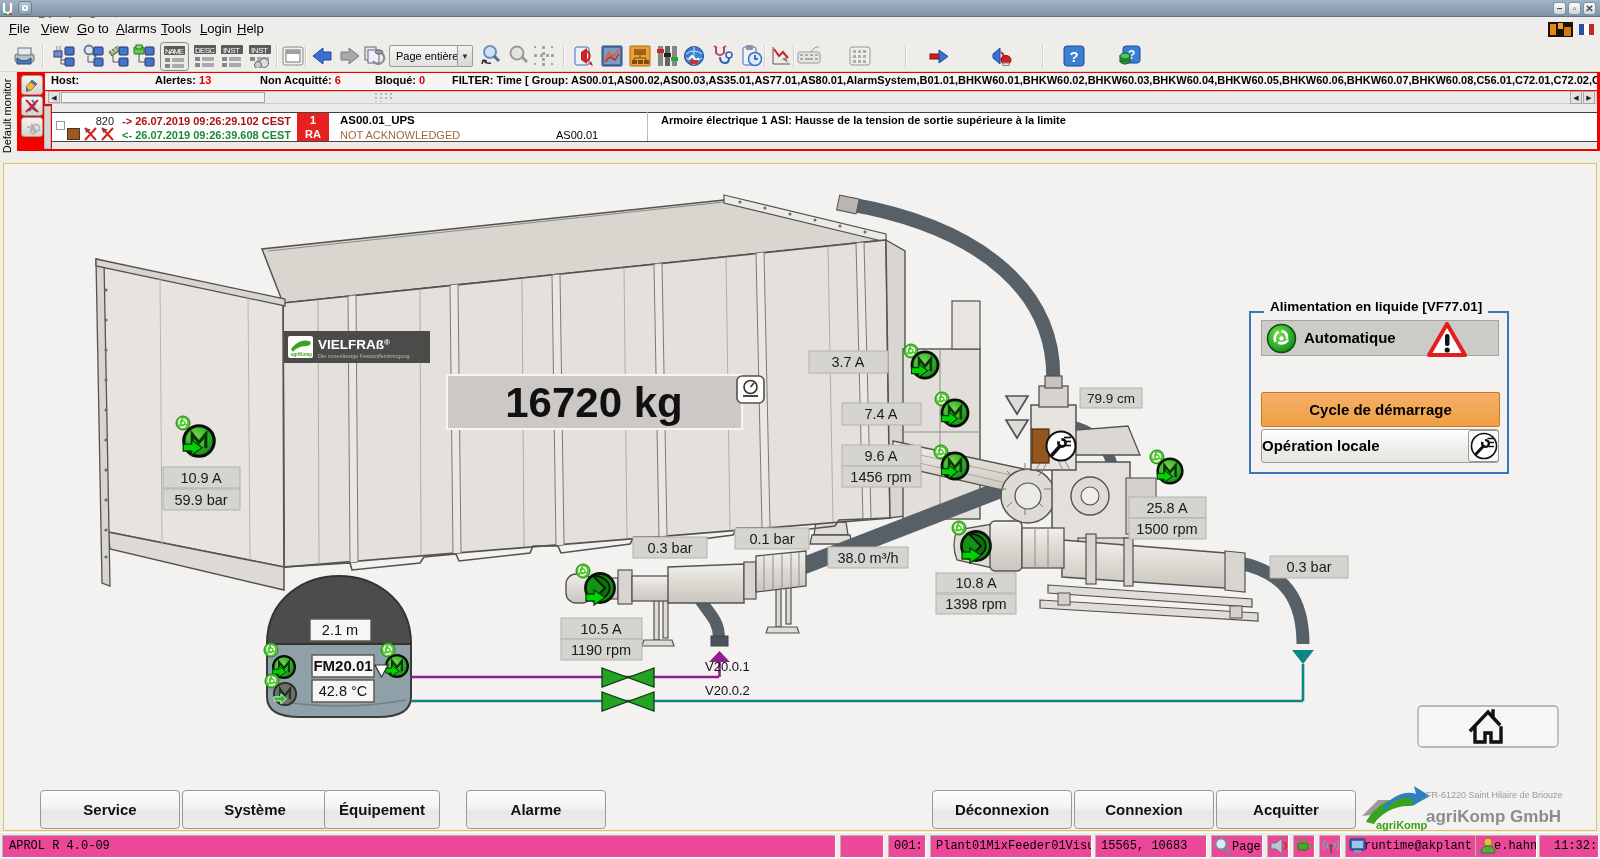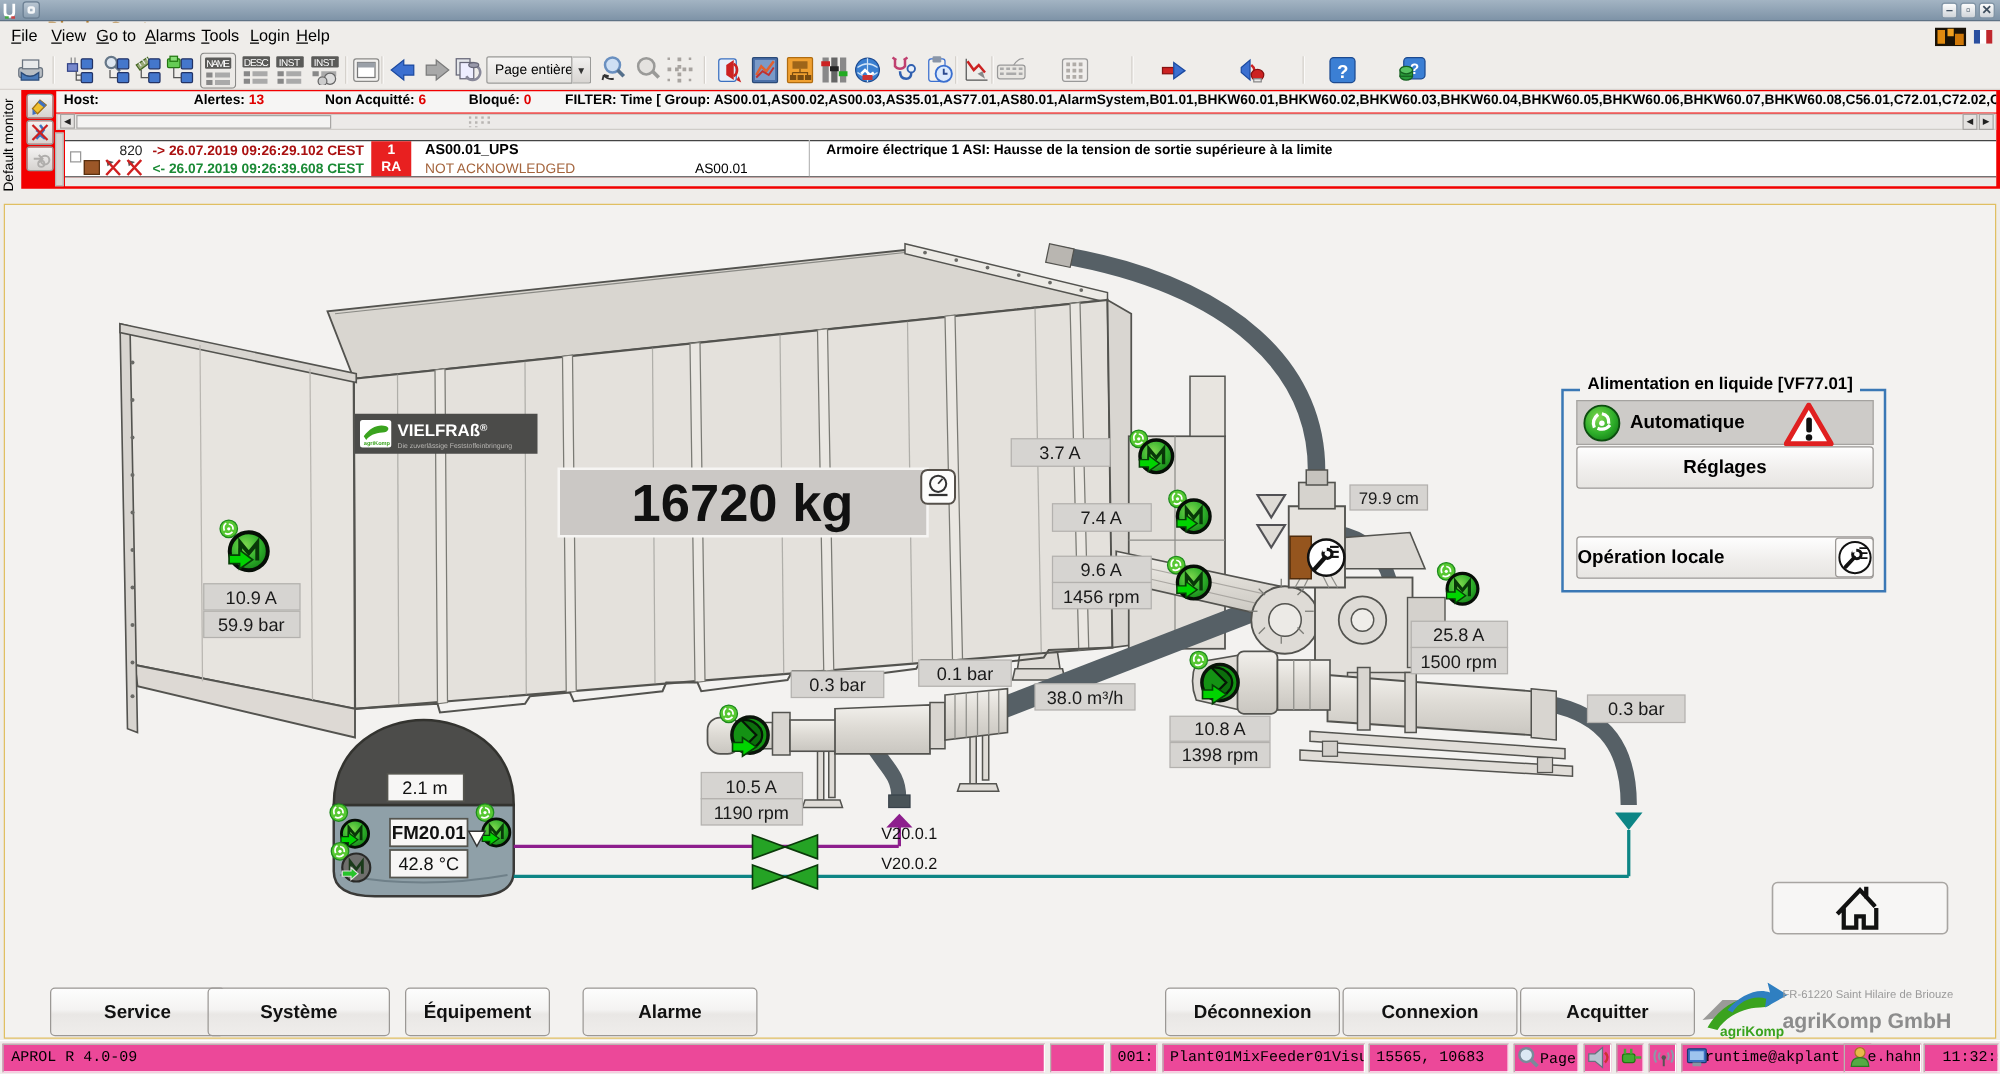--- a/index.html
+++ b/index.html
@@ -703,37 +703,37 @@
       </defs>
       <path d="M15.5 8 q6 1 5.5 8 M22 17 q-4 5 -10 2.5 M9.5 19 q-2.5 -6 3 -10.5" fill="none" stroke="#fff" stroke-width="2.6"></path>
       <circle cx="15.5" cy="15.5" r="2.2" fill="#fff"></circle>
     </svg>
   <div class="abs" style="left:1304px;top:329px;font-size:15px;font-weight:bold">Automatique</div>
   <svg class="abs" style="left:1427px;top:322px" width="40" height="36">
       <polygon points="20,2 38,33 2,33" fill="#fff" stroke="#e02020" stroke-width="4" stroke-linejoin="round"></polygon>
       <rect x="18" y="12" width="4.5" height="12" rx="2" fill="#111"></rect>
       <circle cx="20.2" cy="28" r="2.6" fill="#111"></circle>
     </svg>
-  <div class="abs" style="left:1261px;top:357px;width:238px;height:34px;background:linear-gradient(#fefefe,#efedeb 60%,#e7e5e2);border:1px solid #9b9895;border-radius:3px;font-size:15px;font-weight:bold;text-align:center;line-height:32px">Réglages</div>
+  <div class="abs" style="left:1261px;top:392px;width:239px;height:35px;background:linear-gradient(#f5b066,#ef9f44);border:1px solid #c87820;border-radius:2px;font-size:15px;font-weight:bold;text-align:center;line-height:33px">Cycle de démarrage</div>
   <div class="abs" style="left:1261px;top:429px;width:238px;height:34px;background:linear-gradient(#fefefe,#efedeb 60%,#e7e5e2);border:1px solid #9b9895;border-radius:3px;font-size:15px;font-weight:bold;text-align:left;line-height:32px"><span style="margin-right:20px">Opération locale</span></div>
   <div class="abs" style="left:1468px;top:430px;width:31px;height:32px;background:#fbfaf9;border:1px solid #9b9895;border-radius:3px"></div>
   <svg class="abs" style="left:1470px;top:432px" width="28" height="28">
       <circle cx="14" cy="14" r="12.5" fill="#fff" stroke="#111" stroke-width="1.6"></circle>
       <path d="M6.5,21.5 L13.5,14" stroke="#111" stroke-width="3" stroke-linecap="round"></path>
       <circle cx="15.5" cy="11.5" r="3.4" fill="none" stroke="#111" stroke-width="2.4"></circle>
       <rect x="11.8" y="6.8" width="3.2" height="3.2" fill="#fff"></rect>
       <g stroke="#111" stroke-width="1.5">
         <line x1="17.5" y1="6.5" x2="24" y2="6.5"></line>
         <line x1="18.5" y1="10.5" x2="24" y2="10.5"></line>
         <line x1="18.5" y1="14.5" x2="24" y2="14.5"></line>
       </g>
     </svg>
 
   <div class="bigbtn abs" style="left:40px;width:140px">Service</div>
-  <div class="bigbtn abs" style="left:166px;width:146px">Système</div>
+  <div class="bigbtn abs" style="left:182px;width:146px">Système</div>
   <div class="bigbtn abs" style="left:324px;width:116px">Équipement</div>
   <div class="bigbtn abs" style="left:466px;width:140px">Alarme</div>
   <div class="bigbtn abs" style="left:932px;width:140px">Déconnexion</div>
   <div class="bigbtn abs" style="left:1074px;width:140px">Connexion</div>
   <div class="bigbtn abs" style="left:1216px;width:140px">Acquitter</div>
 
   <svg class="abs" style="left:1358px;top:786px" width="240" height="46">
     <path d="M4 30 L20 14 L34 14 L22 28 Z" fill="#9a9a98"></path>
     <path d="M8 36 C18 18 38 8 56 12 C62 14 60 20 50 20 C36 20 22 28 16 38 Z" fill="#3aa31e"></path>
     <path d="M24 22 C34 10 48 4 58 8 L56 0 L72 10 L54 20 L55 13 C46 10 34 14 28 24 Z" fill="#2f7fc1"></path>

